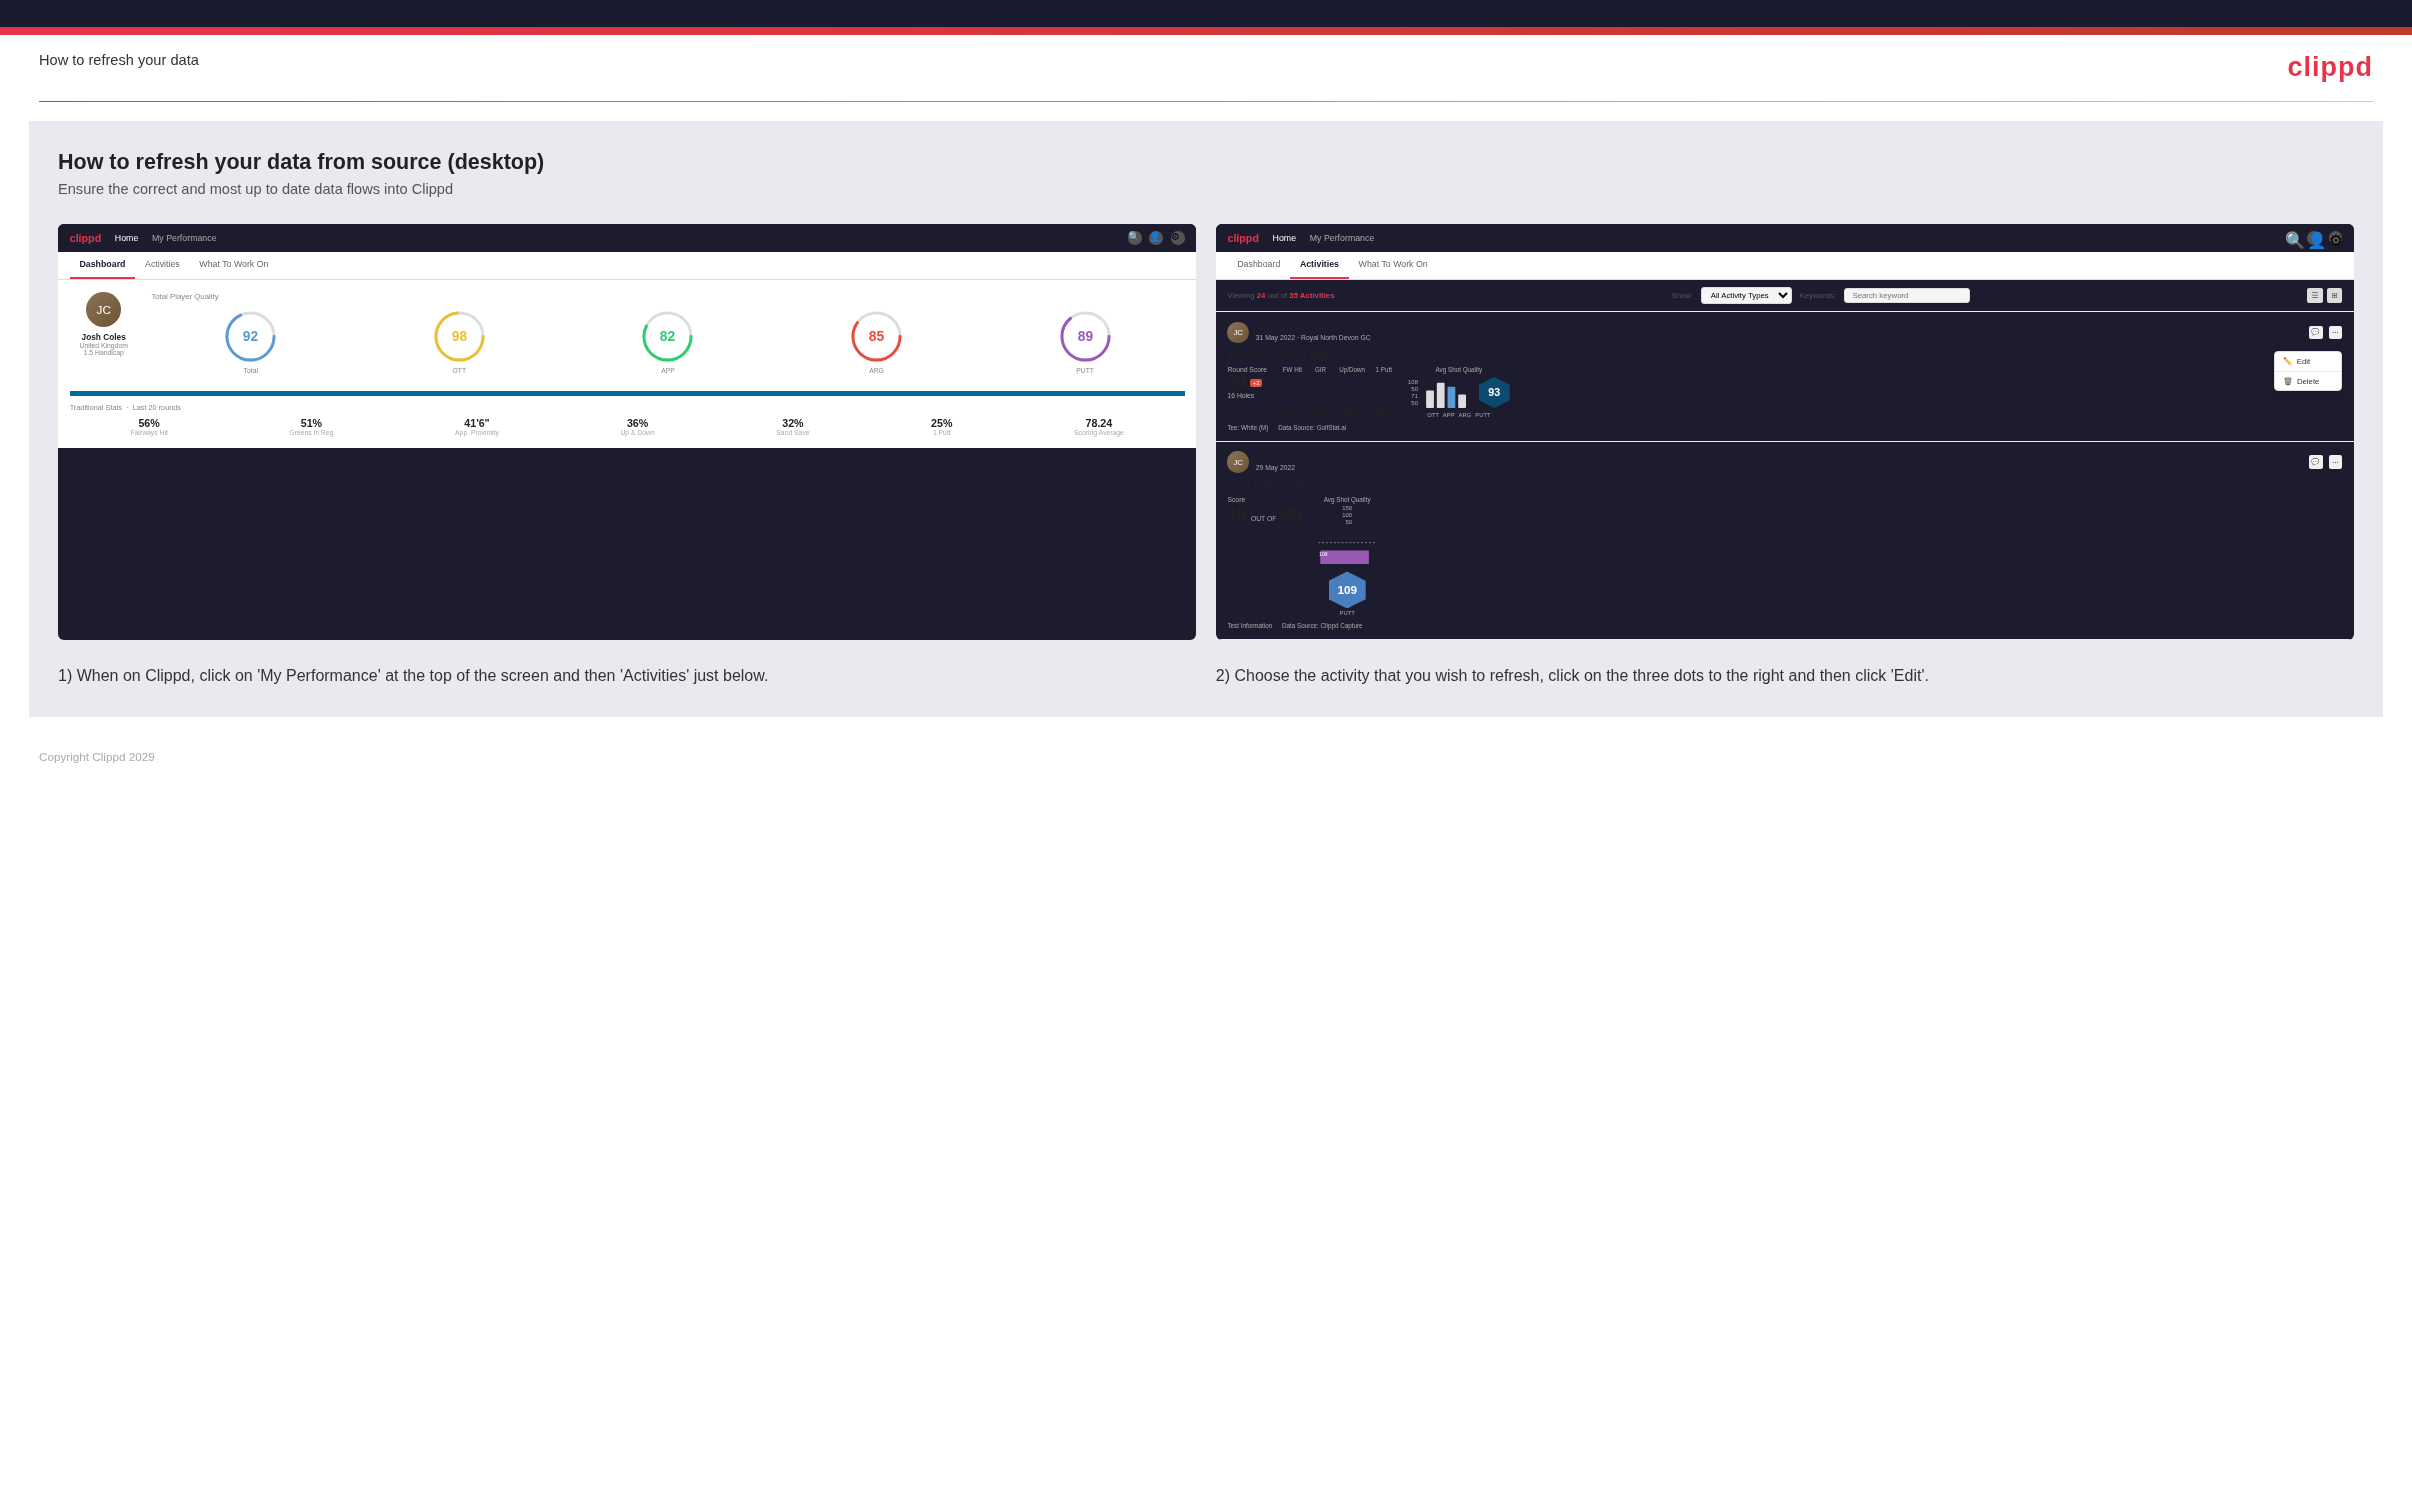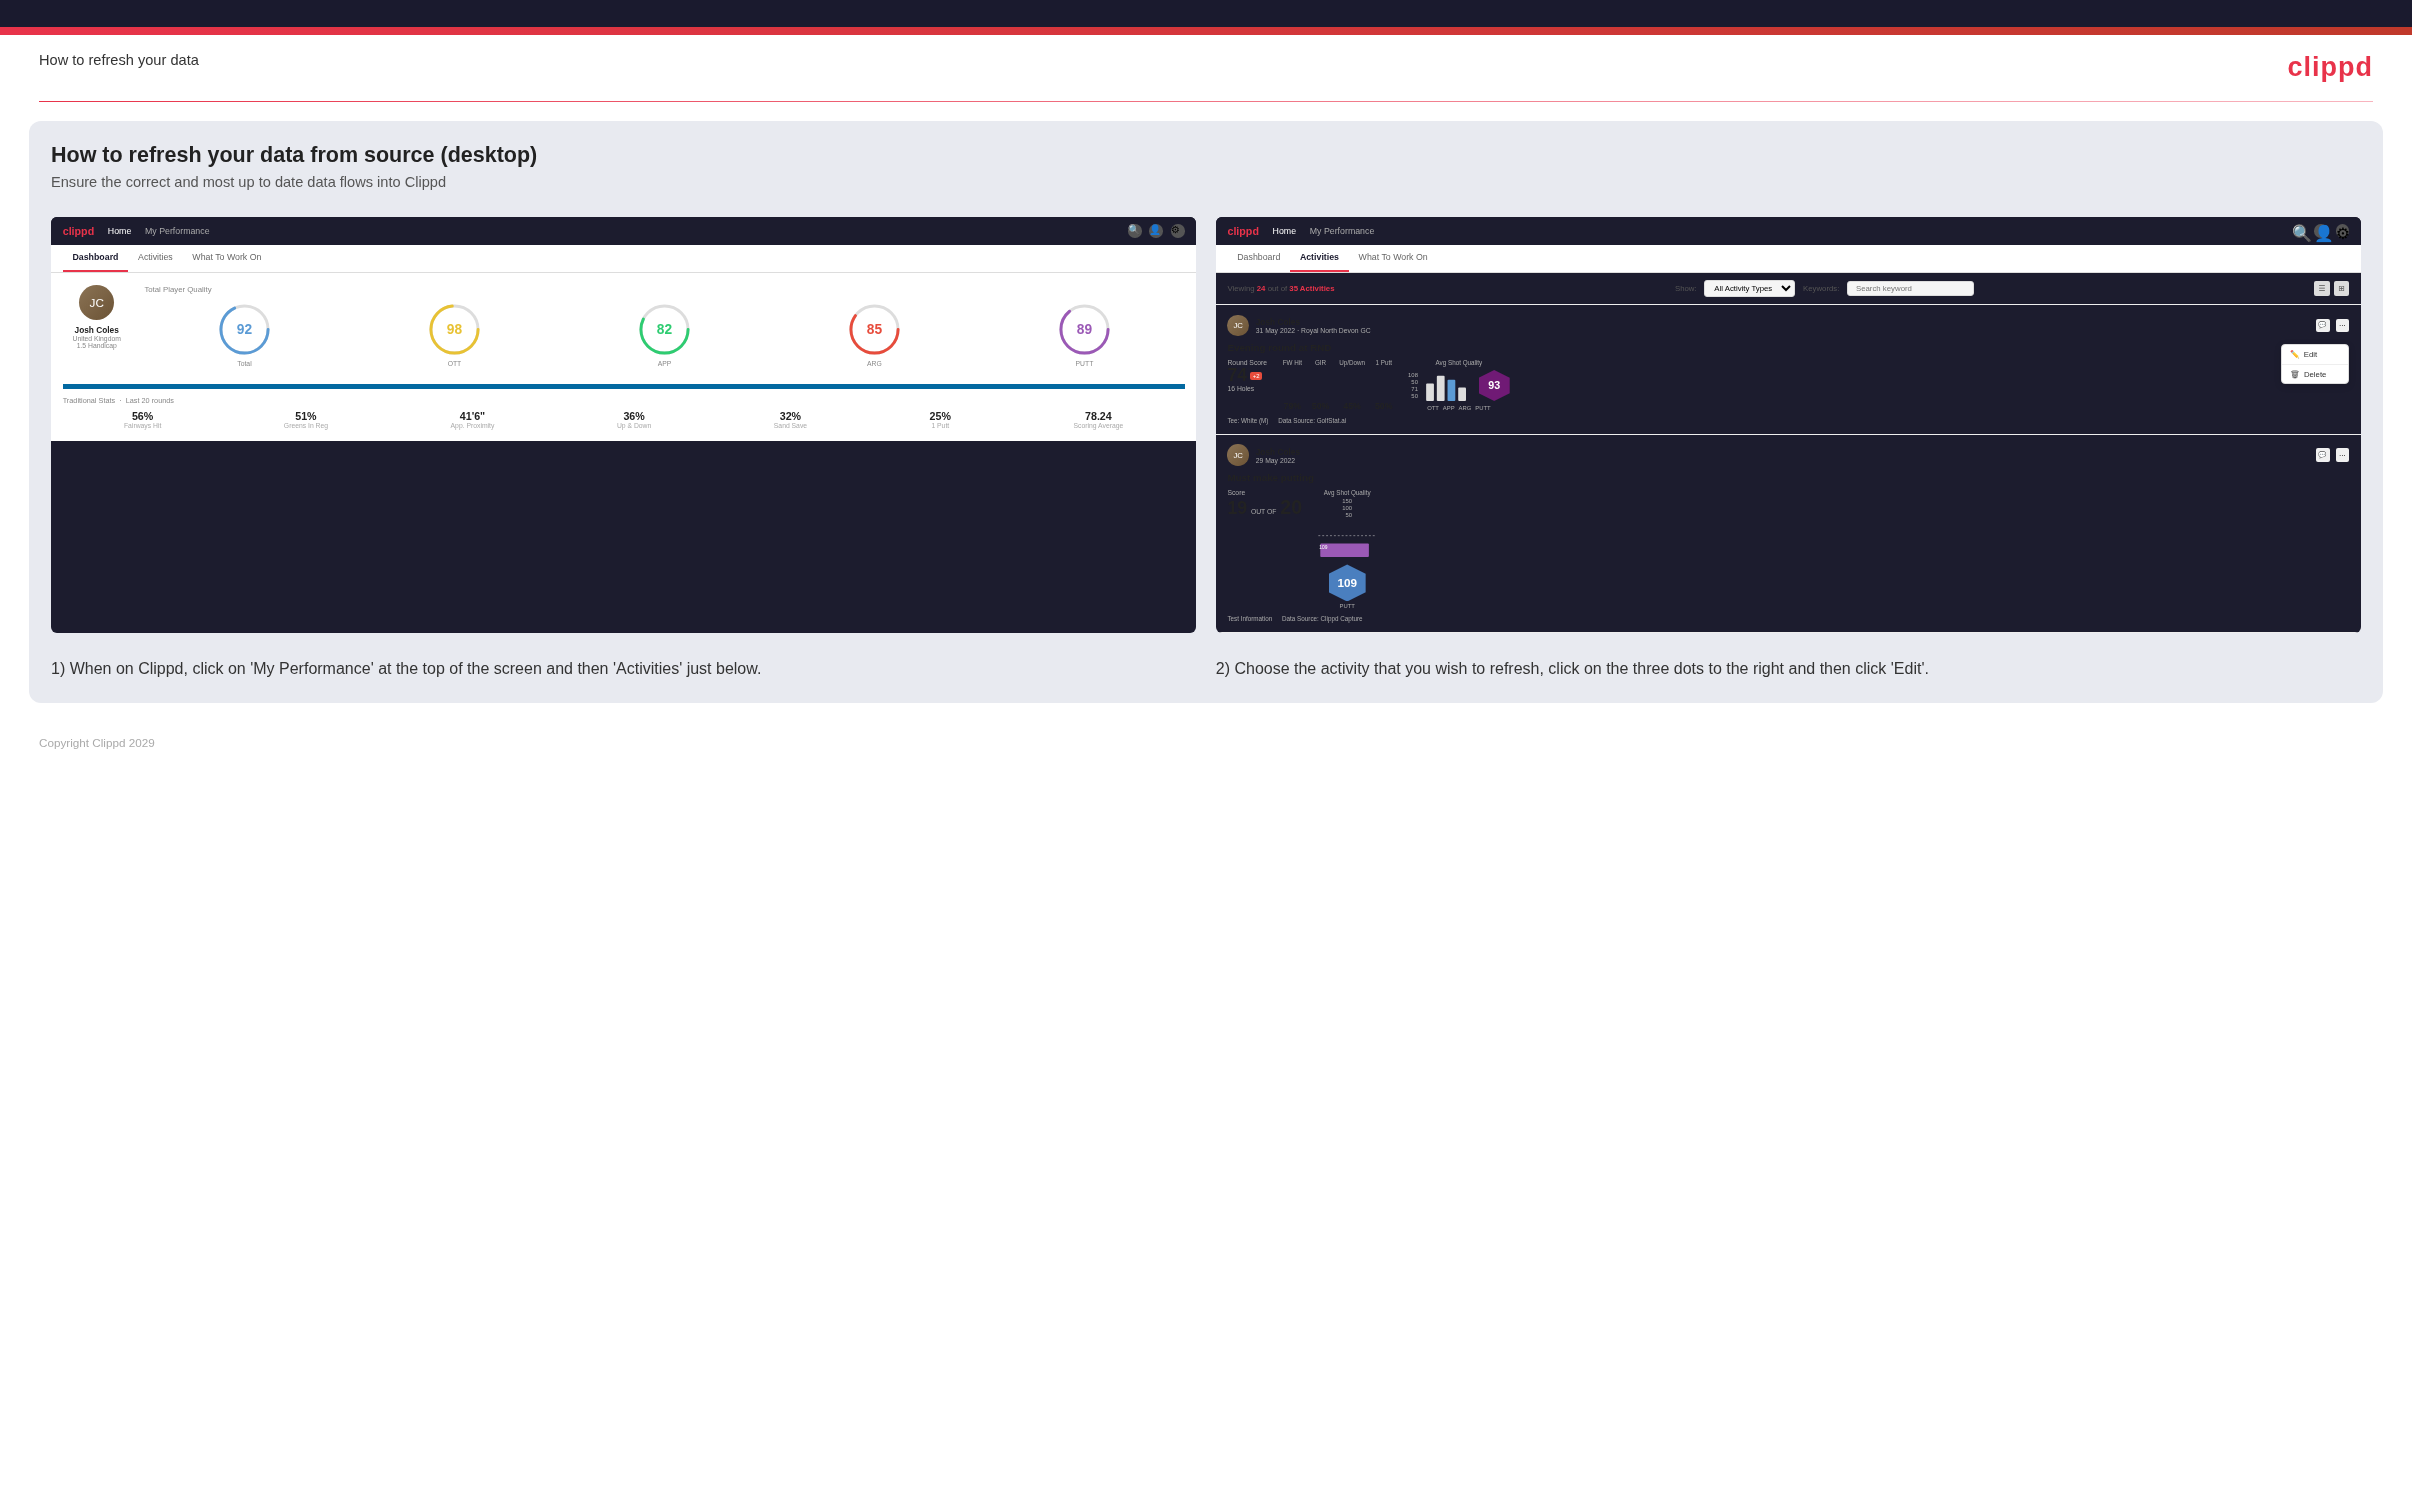--- a/index.html
+++ b/index.html
@@ -39,22 +39,22 @@
 
     .divider-line {
       height: 1px;
       background: linear-gradient(to right, #e8334a, #f8b4be);
       margin: 0 39px;
     }
 
     .main-content {
       background: #e8eaf0;
       margin: 19.5px 29px;
-      padding: 22px;
-      border-radius: 12px;
+      padding: 29px;
+      border-radius: 1px;
     }
 
     .main-title {
       font-size: 21.5px;
       font-weight: bold;
       color: #222;
       margin-bottom: 5.9px;
     }
 
     .main-subtitle {
@@ -772,21 +772,21 @@
                 <span>50</span>
               </div>
               <div style="width:49px;height:35px;">
                 <svg width="49" height="35" viewBox="0 0 50 36">
                   <rect x="2" y="16" width="8" height="18" fill="#ddd" rx="1"></rect>
                   <rect x="13" y="8" width="8" height="26" fill="#ddd" rx="1"></rect>
                   <rect x="24" y="12" width="8" height="22" fill="#5b9bd5" rx="1"></rect>
                   <rect x="35" y="20" width="8" height="14" fill="#ddd" rx="1"></rect>
                 </svg>
               </div>
-              <div class="sc2-hexagon" style="clip-path:polygon(50% 0%, 100% 25%, 100% 75%, 50% 100%, 0% 75%, 0% 25%);background:#701a75;width:31px;height:31px;display:flex;align-items:center;justify-content:center;color:#fff;font-size:10.7px;font-weight:bold;">93</div>
+              <div class="sc2-hexagon" style="clip-path:polygon(50% 0%, 100% 25%, 100% 75%, 50% 100%, 0% 75%, 0% 25%);background:#0c4a6e;width:31px;height:31px;display:flex;align-items:center;justify-content:center;color:#fff;font-size:10.7px;font-weight:bold;">93</div>
             </div>
             <div style="display:flex;justify-content:flex-end;gap:3.9px;font-size:5.9px;color:#aaa;margin-top:2px;">
               <span>OTT</span>
               <span>APP</span>
               <span>ARG</span>
               <span>PUTT</span>
             </div>
           </div>
         </div>
         <div class="sc2-footer-info">

